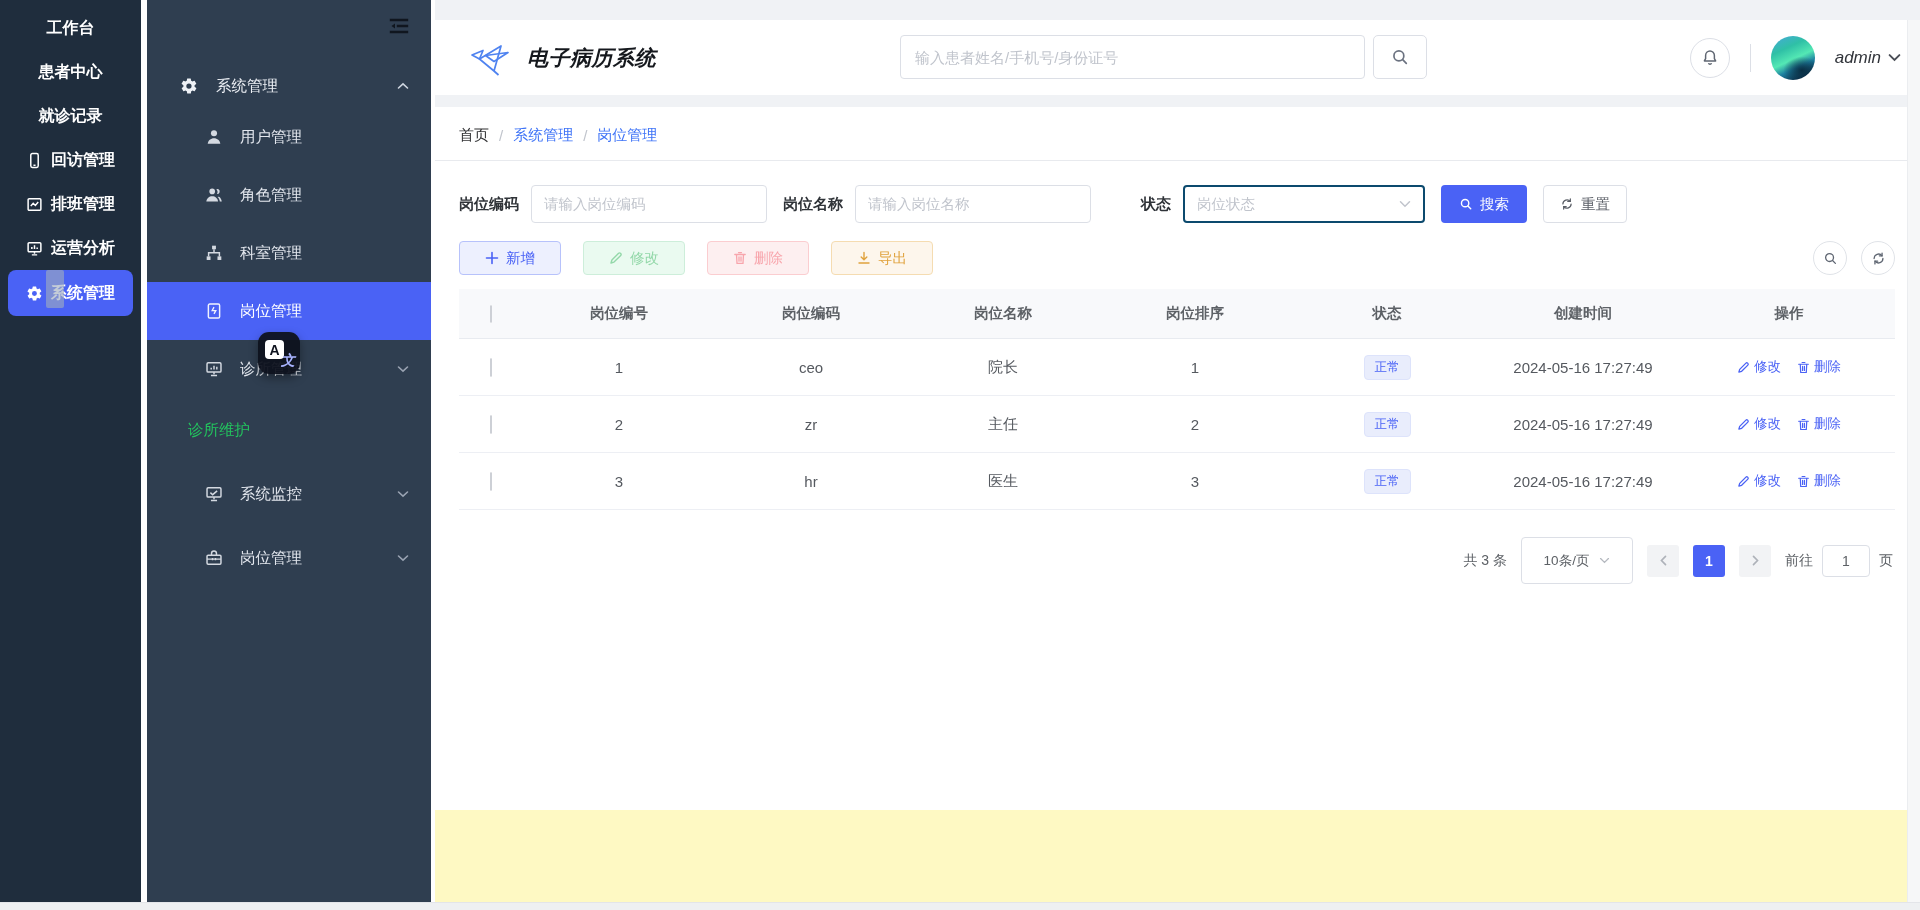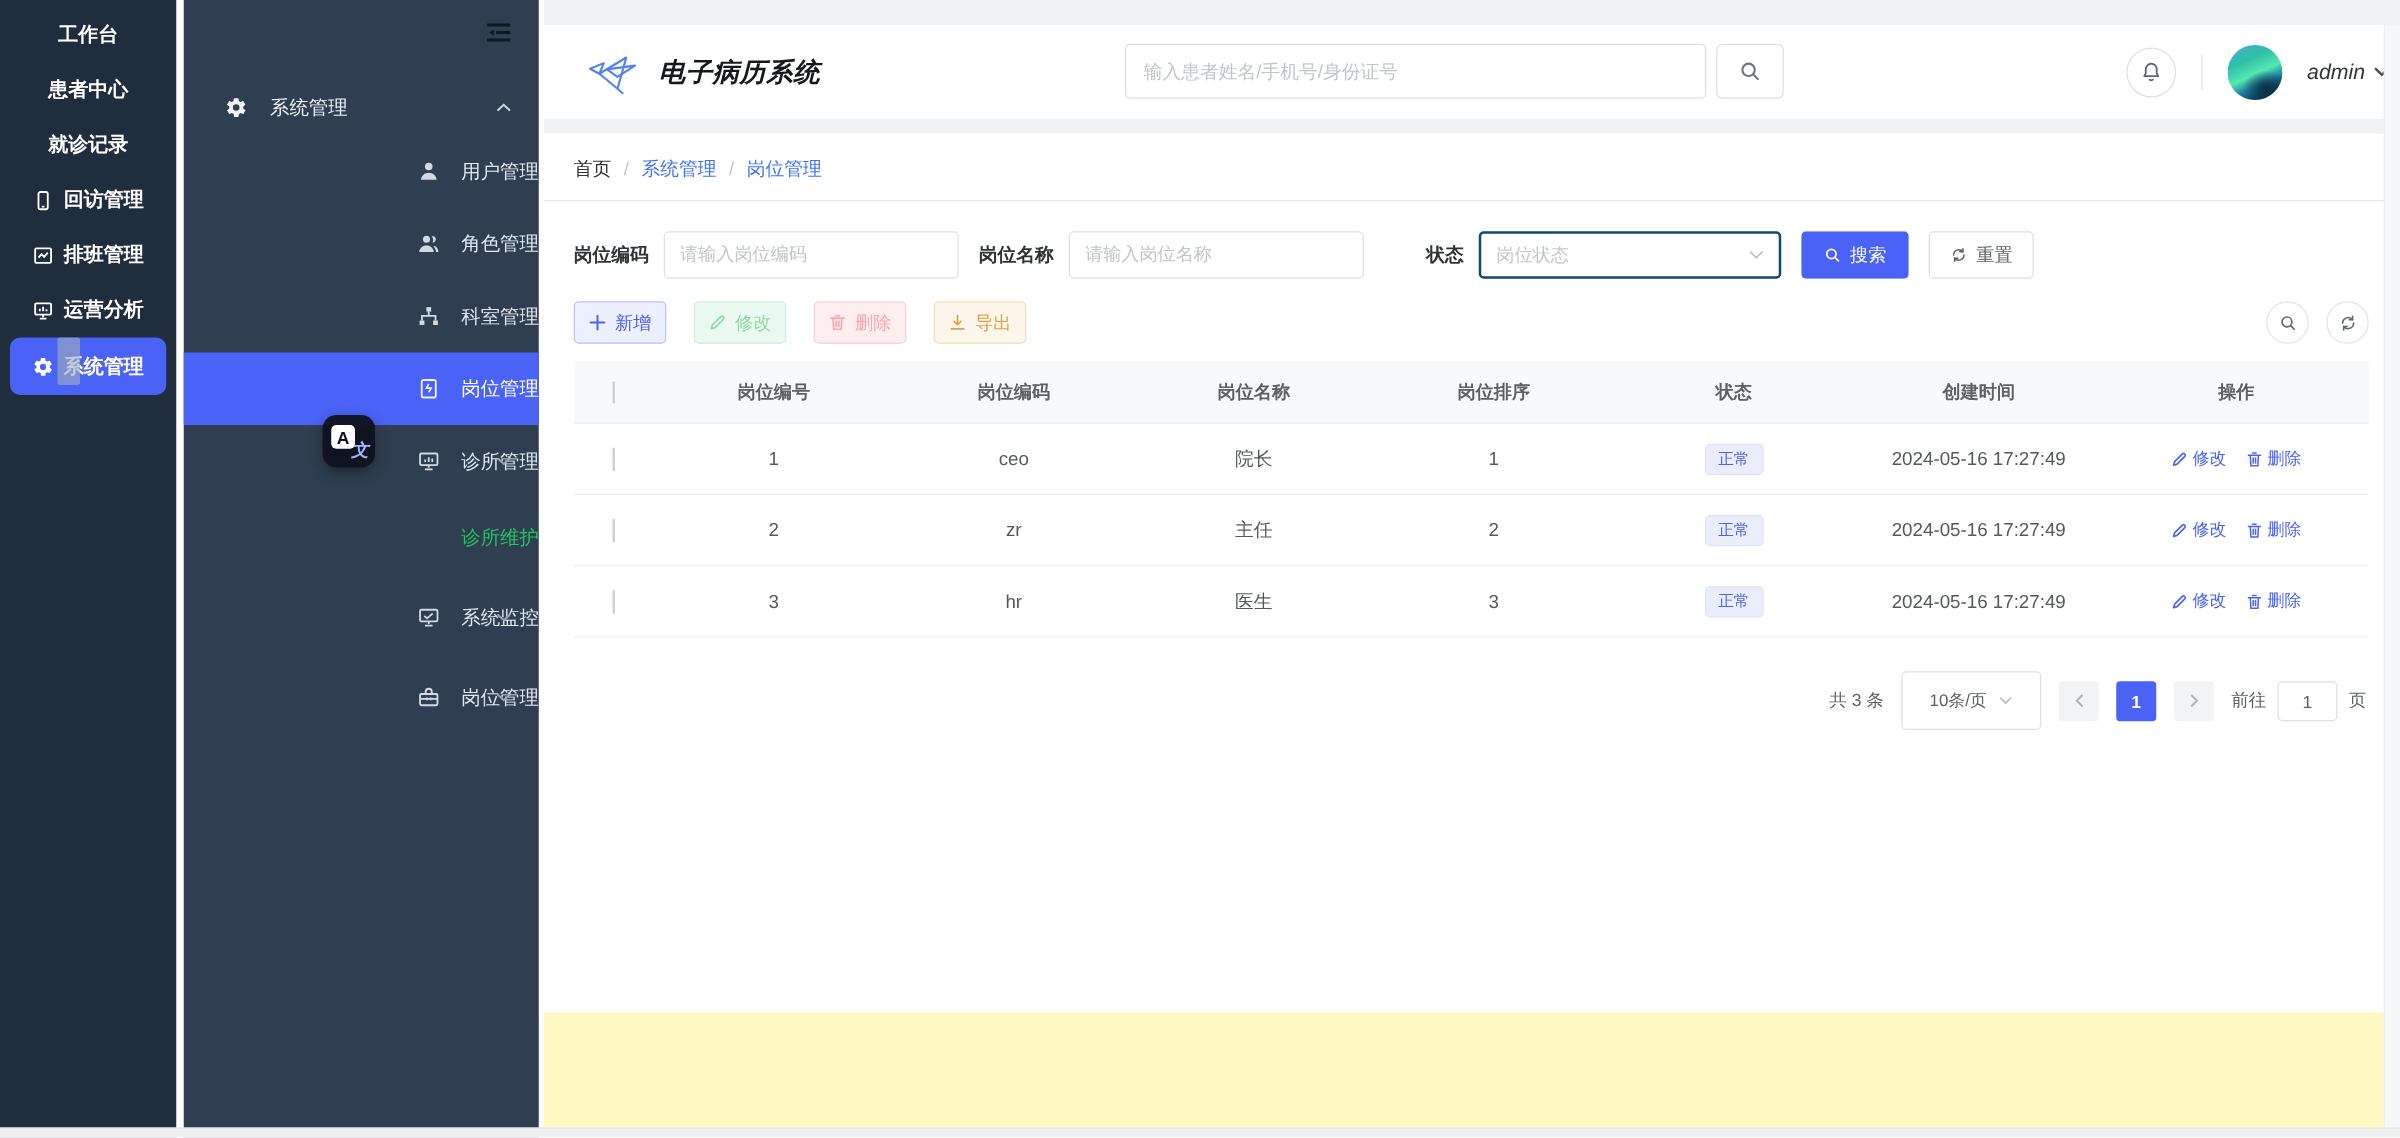--- a/index.html
+++ b/index.html
@@ -11,21 +11,21 @@
   .sb1-item { height:44px; display:flex; align-items:center; justify-content:center; gap:8px; color:#fff; font-size:16px; font-weight:700; cursor:pointer; }
   .sb1-item .ic { width:17px; height:17px; flex:0 0 auto; }
   .sb1-item.active { margin:0 8px; height:46px; border-radius:8px; background:#4a62f5; }
   .sel-mark { position:absolute; left:46px; top:270px; width:18px; height:38px; background:rgba(160,172,190,.62); border-radius:2px; z-index:4; }
 
   
   .sb2 { position:absolute; left:147px; top:0; bottom:0; width:284px; background:#2f3e50; z-index:2; }
   .sb2-toggle { position:absolute; top:14px; right:20px; width:24px; height:24px; color:#10161f; cursor:pointer; }
   .sb2-group { margin-top:64px; height:44px; display:flex; align-items:center; padding-left:33px; gap:18px; color:#eef1f6; font-size:15.5px; cursor:pointer; position:relative; }
   .sb2-group .ic { width:18px; height:18px; }
-  .sb2-item { height:58px; display:flex; align-items:center; padding-left:58px; gap:17px; color:#e3e7ee; font-size:15.5px; cursor:pointer; position:relative;justify-content:flex-end; }
+  .sb2-item { height:58px; display:flex; align-items:center; padding-left:58px; gap:17px; color:#e3e7ee; font-size:15.5px; cursor:pointer; position:relative; }
   .sb2-item .ic { width:18px; height:18px; opacity:.92; }
   .sb2-item.active { background:#4a62f5; color:#fff; }
   .sb2-item.child { padding-left:41px; height:64px; color:#22c55e; }
   .sb2-item.tall { height:64px; }
   .sb2-chev { position:absolute; right:22px; width:12px; height:8px; color:#9aa3b2; }
   .sb2-group .sb2-chev { color:#cfd6e0; }
 
   
   .fab { position:absolute; left:258px; top:332px; width:42px; height:42px; border-radius:11px; background:rgba(14,18,30,.95); z-index:6; box-shadow:0 4px 10px rgba(0,0,0,.35); cursor:pointer; }
   .fab .a { position:absolute; left:7px; top:8px; width:19px; height:19px; background:#fff; border-radius:4px; color:#0e121e; font-size:14px; font-weight:700; display:flex; align-items:center; justify-content:center; }
@@ -34,21 +34,21 @@
   
   .main { position:absolute; left:435px; right:0; top:0; bottom:0; background:#fef9c3; }
   .strip-top { height:20px; background:#f0f2f5; }
   .hdr { position:relative; height:75px; background:#fff; display:flex; align-items:center; padding-left:30px; }
   .logo { width:48px; height:42px; }
   .app-title { margin-left:14px; font-size:21px; font-weight:700; font-style:italic; color:#15181d; letter-spacing:.5px; }
   .hdr-search { position:absolute; left:465px; top:15px; display:flex; gap:8px; }
   .hdr-search input { width:465px; height:44px; border:1px solid #dcdfe6; border-radius:4px; padding:0 14px; font-size:15px; color:#333; outline:none; }
   .hdr-search input::placeholder { color:#c0c4cc; }
   .hdr-search .btn-sq { width:54px; height:44px; border:1px solid #dcdfe6; border-radius:5px; background:#fff; display:flex; align-items:center; justify-content:center; color:#6b7280; cursor:pointer; }
-  .hdr-right { margin-left:auto; display:flex; align-items:center; padding-right:8px; gap:20px; }
+  .hdr-right { margin-left:auto; display:flex; align-items:center; padding-right:19px; gap:20px; }
   .bell-circle { width:40px; height:40px; border:1px solid #dcdfe6; border-radius:50%; display:flex; align-items:center; justify-content:center; color:#5f6672; cursor:pointer; }
   .vdiv { width:1px; height:28px; background:#dcdfe6; }
   .avatar { width:44px; height:44px; border-radius:50%; cursor:pointer;
     background:
       radial-gradient(60% 45% at 70% 78%, rgba(8,40,60,.9) 0%, rgba(8,40,60,0) 70%),
       linear-gradient(155deg,#49a8dd 0%, #2fc0a6 30%, #54e8b4 52%, #1d7fa0 68%, #0c2f4a 88%, #081d30 100%);
   }
   .uname { font-size:17px; font-style:italic; color:#32353b; display:flex; align-items:center; gap:7px; cursor:pointer; }
   .uname .chev { width:13px; height:9px; color:#4b4f57; }
   .strip-gap { height:12px; background:#f0f2f5; }
@@ -67,21 +67,21 @@
   .f-select { position:relative; width:242px; height:38px; border:2px solid #0c4a6e; border-radius:4px; background:#fff; display:flex; align-items:center; padding:0 12px; color:#c0c4cc; font-size:14.5px; cursor:pointer; }
   .f-select .chev { position:absolute; right:12px; width:12px; height:8px; color:#c0c4cc; }
   .gap16 { width:16px; } .gap50 { width:50px; }
   .btn { display:inline-flex; align-items:center; justify-content:center; gap:7px; border-radius:4px; font-size:14.5px; cursor:pointer; border:1px solid transparent; }
   .btn .ic { width:14px; height:14px; }
   .btn-search { width:86px; height:38px; background:#4a62f5; color:#fff; margin-left:16px; }
   .btn-reset { width:84px; height:38px; background:#fff; border-color:#dcdfe6; color:#5a5e66; margin-left:16px; }
 
   
   .toolbar { display:flex; align-items:center; padding:18px 25px 0 24px; gap:22px; }
-  .btn-plain { height:34px; padding:0 11px; }
+  .btn-plain { height:34px; padding:0 25px; }
   .btn-add    { color:#4a62f5; background:#edf0fe; border-color:#b7c2fb; }
   .btn-edit   { color:#93d8a9; background:#eafaf0; border-color:#cdeeda; }
   .btn-del    { color:#f8a5ac; background:#fdeff0; border-color:#fbcdd0; }
   .btn-export { color:#e0a23c; background:#fdf6ec; border-color:#f5dcb1; }
   .tb-right { margin-left:auto; display:flex; gap:14px; }
   .circle-btn { width:34px; height:34px; border-radius:50%; border:1px solid #e0e3e8; background:#fff; display:flex; align-items:center; justify-content:center; color:#5f6672; cursor:pointer; }
   .circle-btn .ic { width:15px; height:15px; }
 
   
   .table { margin:14px 25px 0 24px; }

